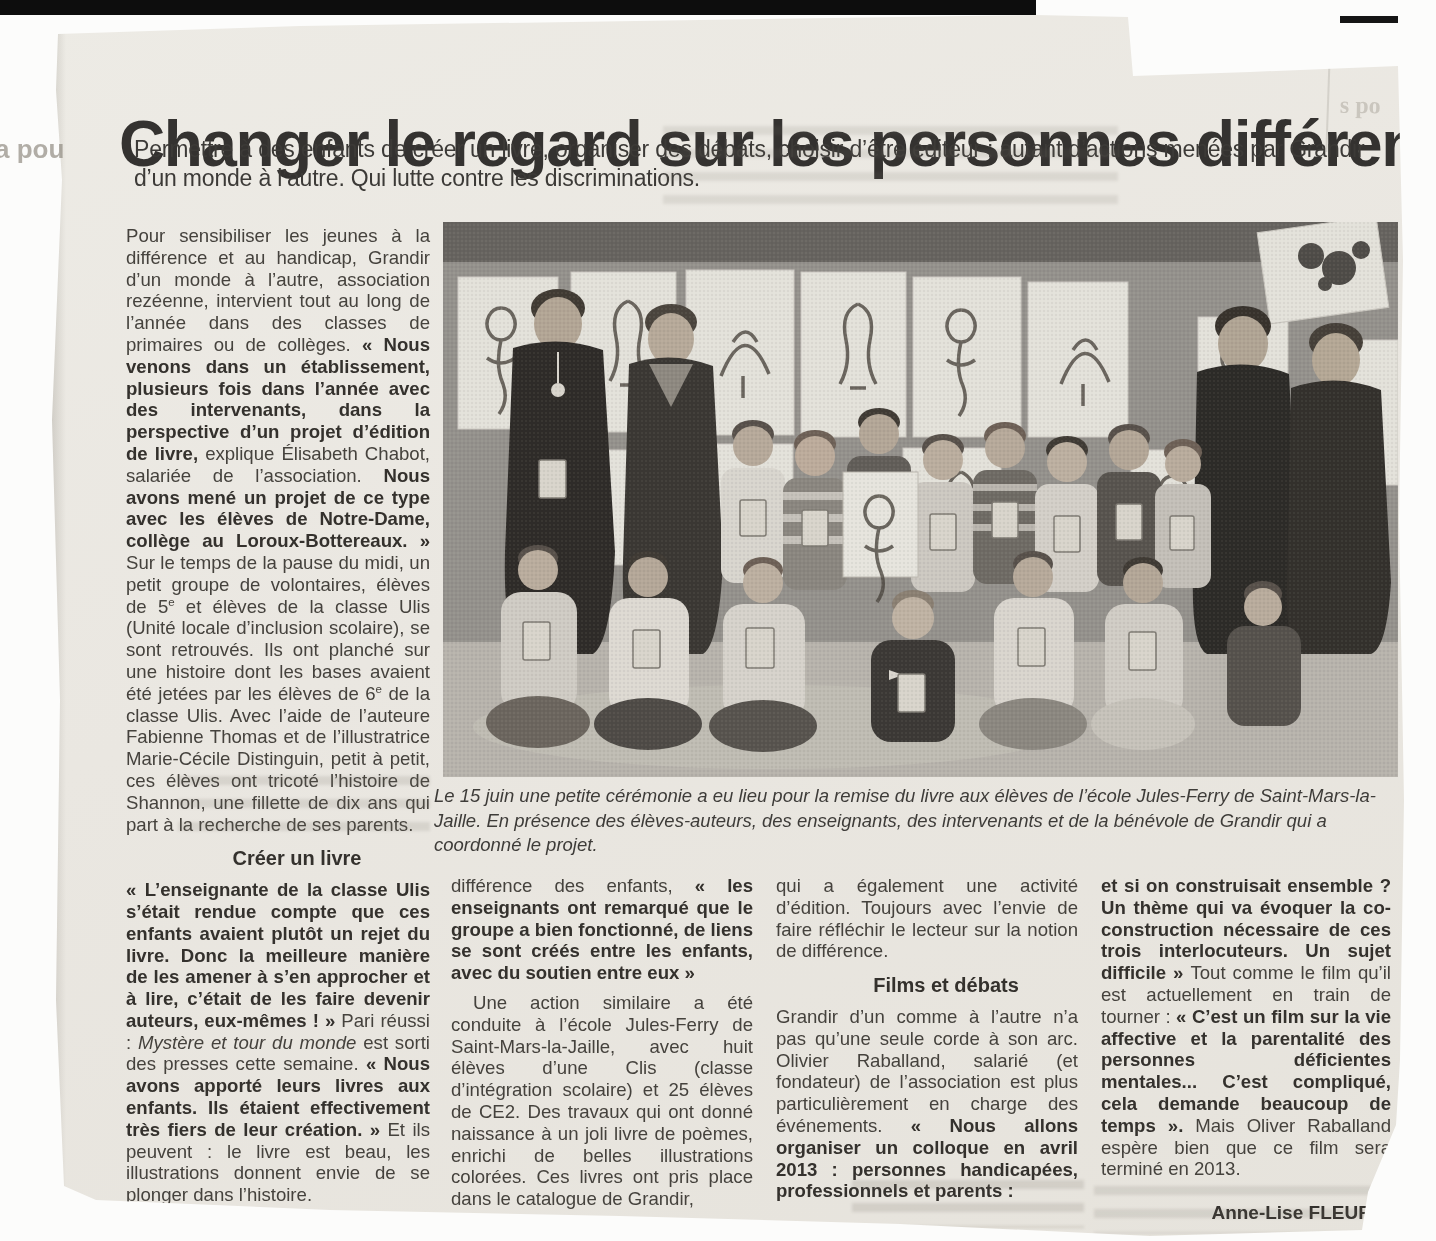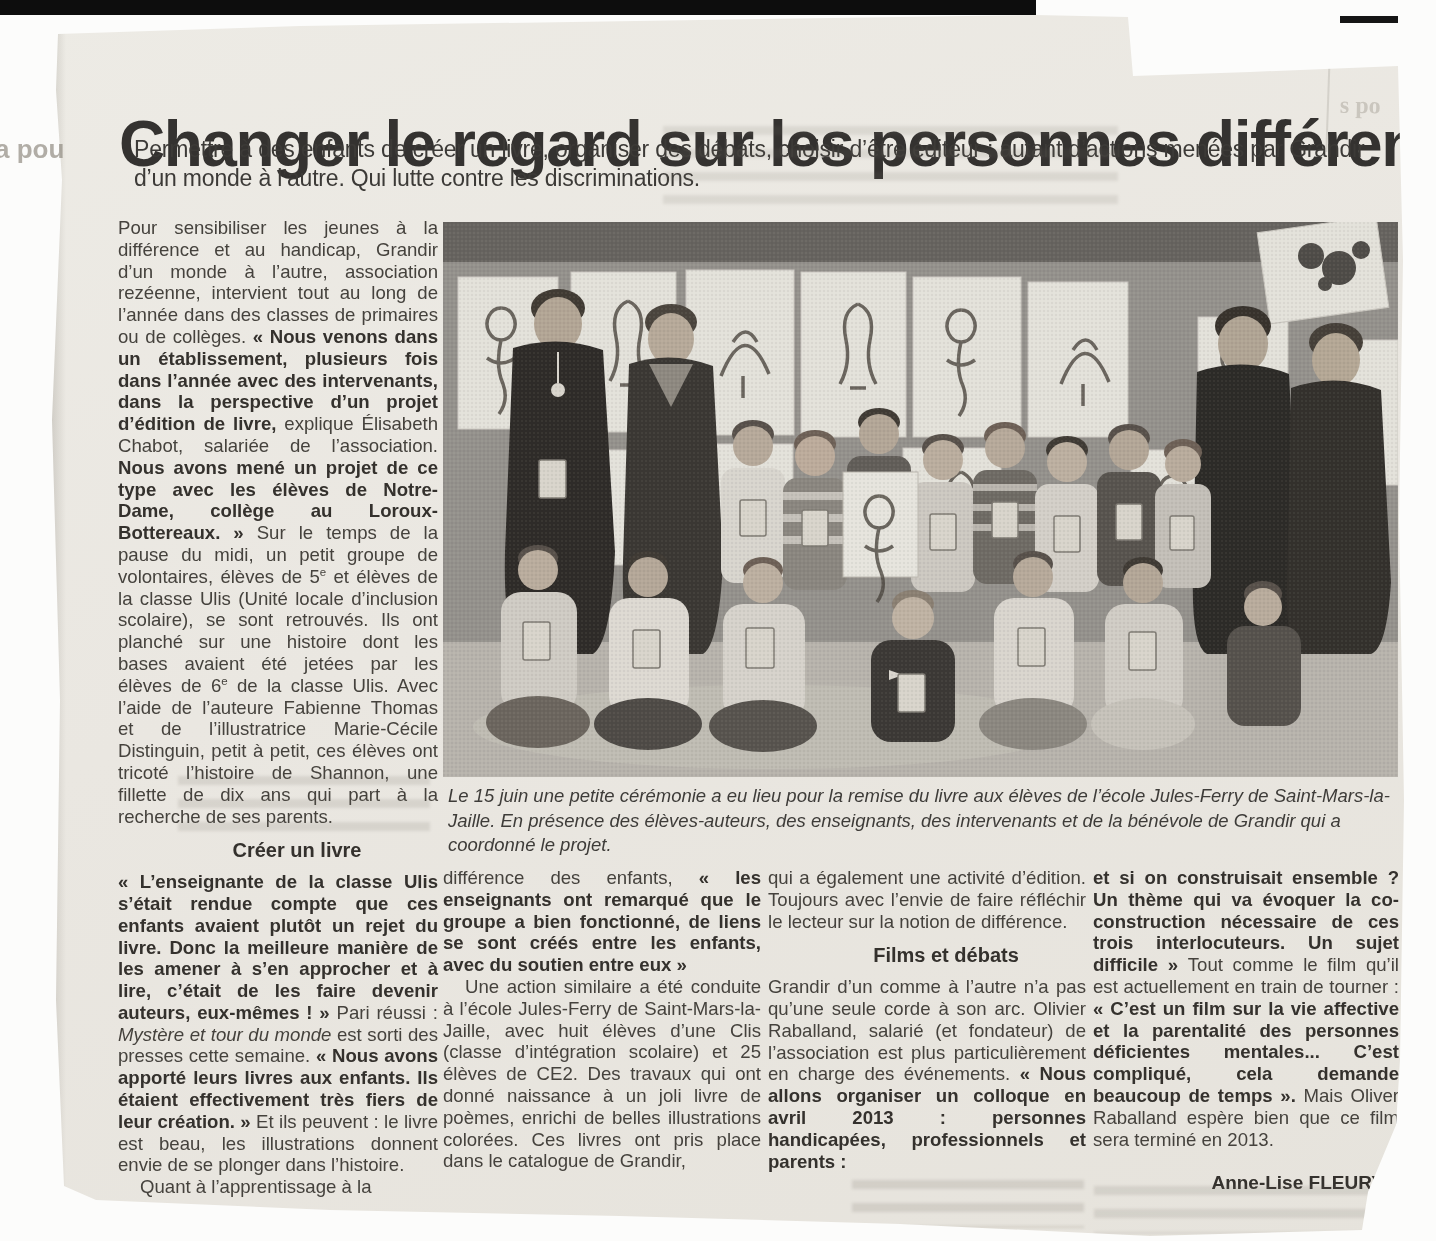--- a/index.html
+++ b/index.html
@@ -30,36 +30,36 @@
   .title{
     position:absolute;left:119px;top:64px;width:1250px;
     font-size:64px;font-weight:bold;letter-spacing:-1.5px;color:#343230;white-space:nowrap;
   }
   .subtitle{
     position:absolute;left:120px;top:135px;width:1245px;
     font-size:23px;line-height:29px;color:#3c3a37;letter-spacing:-0.2px;margin-left:14px;
   }
   
   .col{position:absolute;font-size:18.6px;line-height:21.8px;color:#45423d;text-align:justify;}
-  .col p{margin:0;}
+  .col p{margin:8px;}
   .col p.indent{text-indent:22px;}
   .col .b{font-weight:bold;color:#34312d;}
   .col .i{font-style:italic;}
   .col sup{font-size:0.62em;line-height:0;}
   .col-heading{font-weight:bold;font-size:20px;color:#34312d;margin:13px 0 9px 38px;text-align:center;}
   .col1{left:118px;top:217px;width:320px;}
   .col2{left:443px;top:867px;width:318px;}
   .col3{left:768px;top:867px;width:318px;}
   .col4{left:1093px;top:867px;width:306px;}
   .byline{margin-top:22px;text-align:right;padding-right:12px;font-weight:bold;font-size:19px;color:#34312d;}
   
   .photo{position:absolute;left:443px;top:222px;width:955px;height:555px;overflow:hidden;}
   .photo svg{display:block;}
   .caption{
-    position:absolute;left:448px;top:784px;width:952px;
+    position:absolute;left:434px;top:784px;width:952px;
     font-size:18.5px;line-height:24.5px;font-style:italic;color:#3e3c39;
   }
   
   .ghost{position:absolute;filter:blur(1.6px);
     background:repeating-linear-gradient(180deg,#6f6a60 0 9px,rgba(0,0,0,0) 9px 23px);}
   .ghost1{left:663px;top:126px;width:455px;height:80px;opacity:.13;}
   .ghost2{left:178px;top:776px;width:252px;height:62px;opacity:.15;}
   .ghost3{left:852px;top:1180px;width:232px;height:48px;opacity:.17;}
   .ghost4{left:1094px;top:1186px;width:292px;height:48px;opacity:.15;}
   .ghost-text{position:absolute;font-weight:bold;color:#8e897f;}

